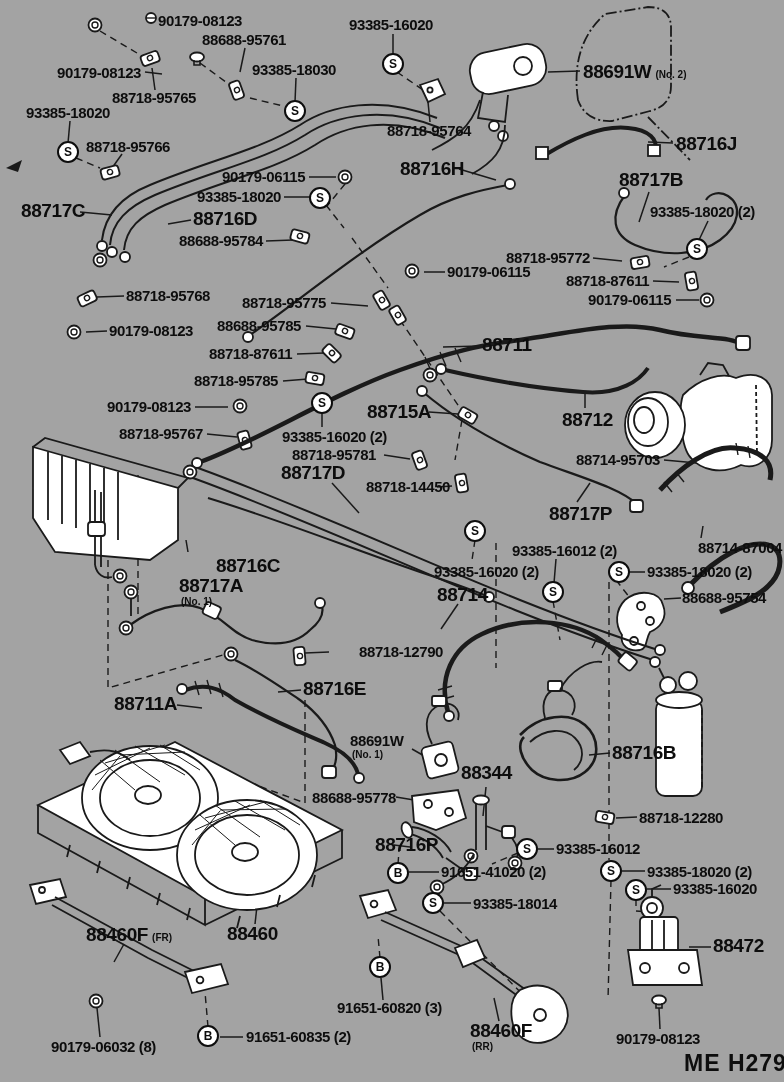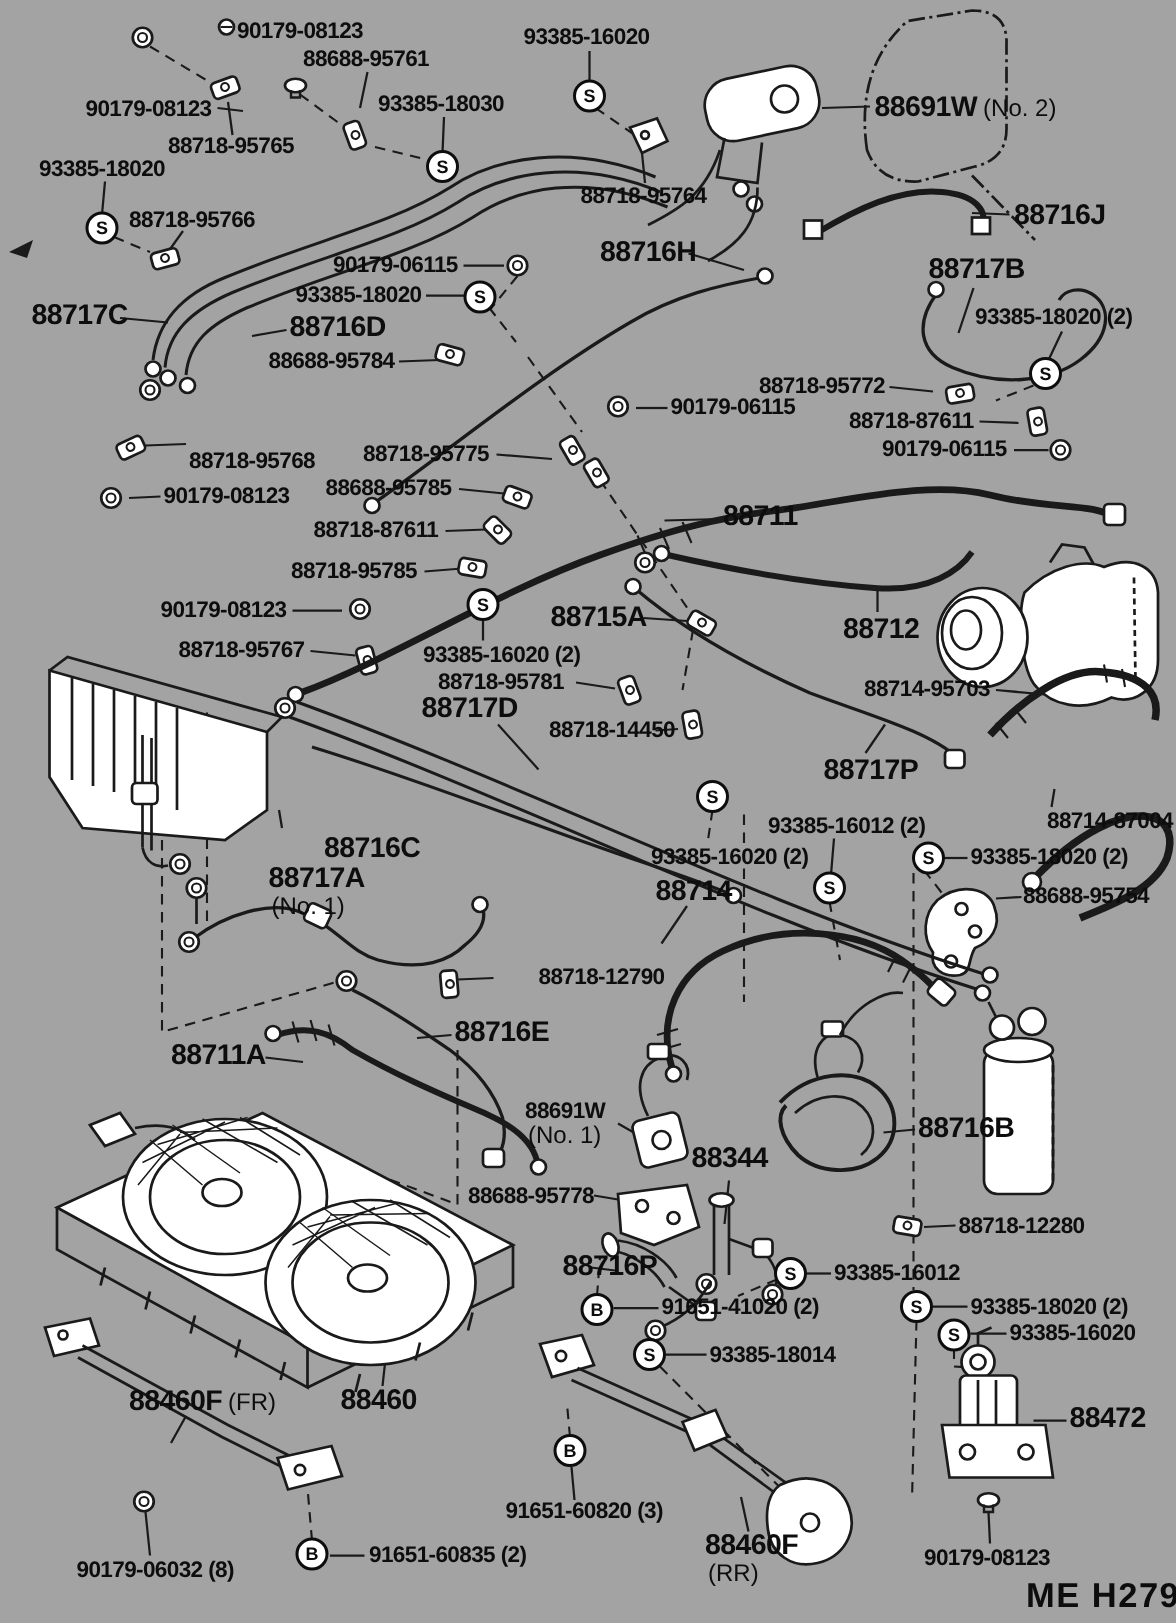--- a/index.html
+++ b/index.html
@@ -4,21 +4,21 @@
 <style>
   html,body{margin:0;padding:0;background:#f2f2f2;}
   #page{position:relative;width:784px;height:1082px;background:#a3a3a3;overflow:hidden;
         font-family:"Liberation Sans", sans-serif;color:#111;}
   #art{position:absolute;left:0;top:0;}
   #labels{position:absolute;left:0;top:0;width:784px;height:1082px;pointer-events:none;}
   .label{position:absolute;font-weight:700;white-space:nowrap;line-height:1;letter-spacing:-0.4px;color:#0d0d0d;}
   .label.md{font-size:15px;}
   .label.lg{font-size:19px;}
   .label.code{font-size:23px;letter-spacing:1px;}
-  .suffix{font-size:16px;font-weight:400;margin-left:4px;letter-spacing:0;}
+  .suffix{font-size:10px;font-weight:700;margin-left:4px;letter-spacing:0;}
   .suffix.below{display:block;margin-left:2px;margin-top:2px;}
   .marker{position:absolute;width:18px;height:18px;border:2px solid #0d0d0d;border-radius:50%;
           background:#fff;font-size:12px;font-weight:700;line-height:18px;text-align:center;
           transform:translate(-50%,-50%);color:#0d0d0d;}
 </style>
 </head>
 <body>
 
 <div id="page">
 
@@ -440,21 +440,21 @@
       <div class="label md" style="left: 222px; top: 169px;">90179-06115</div>
       <div class="label md" style="left: 197px; top: 189px;">93385-18020</div>
       <div class="label md" style="left: 650px; top: 204px;">93385-18020 (2)</div>
       <div class="label lg" style="left: 21px; top: 201px;">88717C</div>
       <div class="label lg" style="left: 193px; top: 209px;">88716D</div>
       <div class="label md" style="left: 179px; top: 233px;">88688-95784</div>
       <div class="label md" style="left: 506px; top: 250px;">88718-95772</div>
       <div class="label md" style="left: 447px; top: 264px;">90179-06115</div>
       <div class="label md" style="left: 566px; top: 273px;">88718-87611</div>
       <div class="label md" style="left: 588px; top: 292px;">90179-06115</div>
-      <div class="label md" style="left: 126px; top: 300px;">88718-95768</div>
+      <div class="label md" style="left: 126px; top: 288px;">88718-95768</div>
       <div class="label md" style="left: 242px; top: 295px;">88718-95775</div>
       <div class="label md" style="left: 217px; top: 318px;">88688-95785</div>
       <div class="label md" style="left: 109px; top: 323px;">90179-08123</div>
       <div class="label md" style="left: 209px; top: 346px;">88718-87611</div>
       <div class="label md" style="left: 194px; top: 373px;">88718-95785</div>
       <div class="label lg" style="left: 482px; top: 335px;">88711</div>
       <div class="label md" style="left: 107px; top: 399px;">90179-08123</div>
       <div class="label md" style="left: 119px; top: 426px;">88718-95767</div>
       <div class="label lg" style="left: 367px; top: 402px;">88715A</div>
       <div class="label md" style="left: 282px; top: 429px;">93385-16020 (2)</div>

